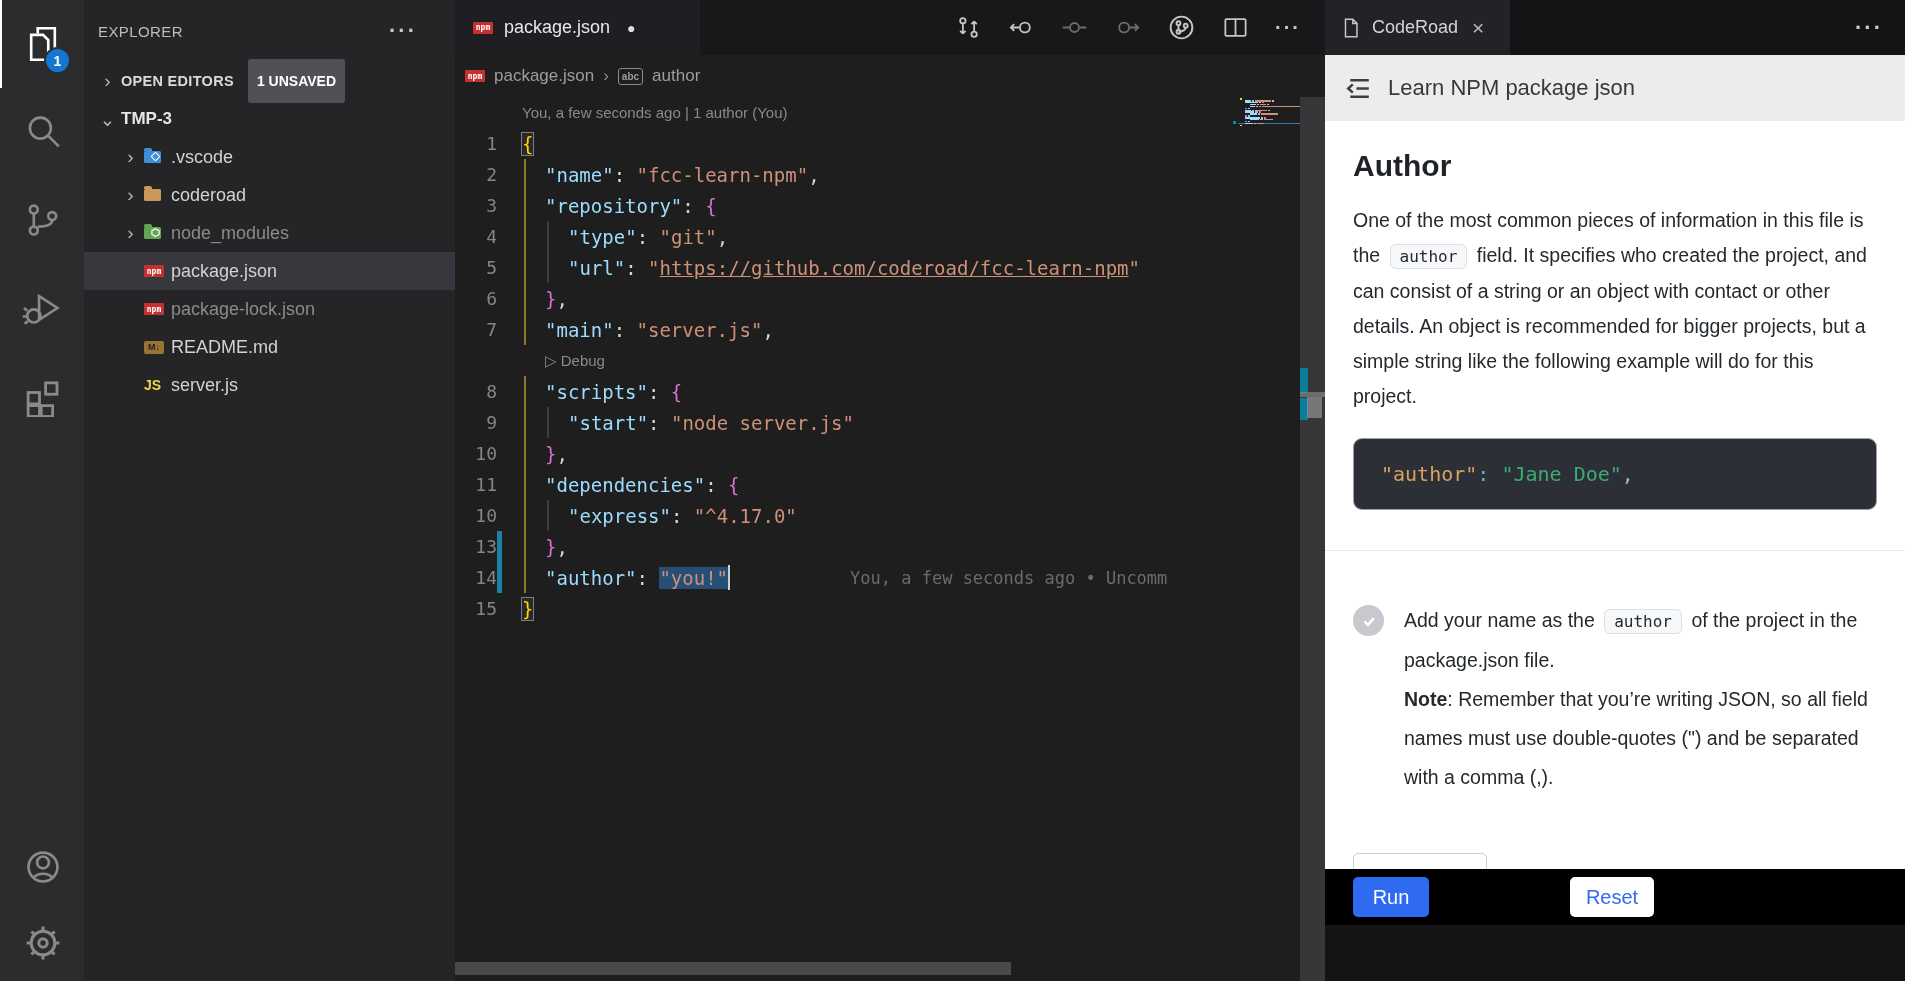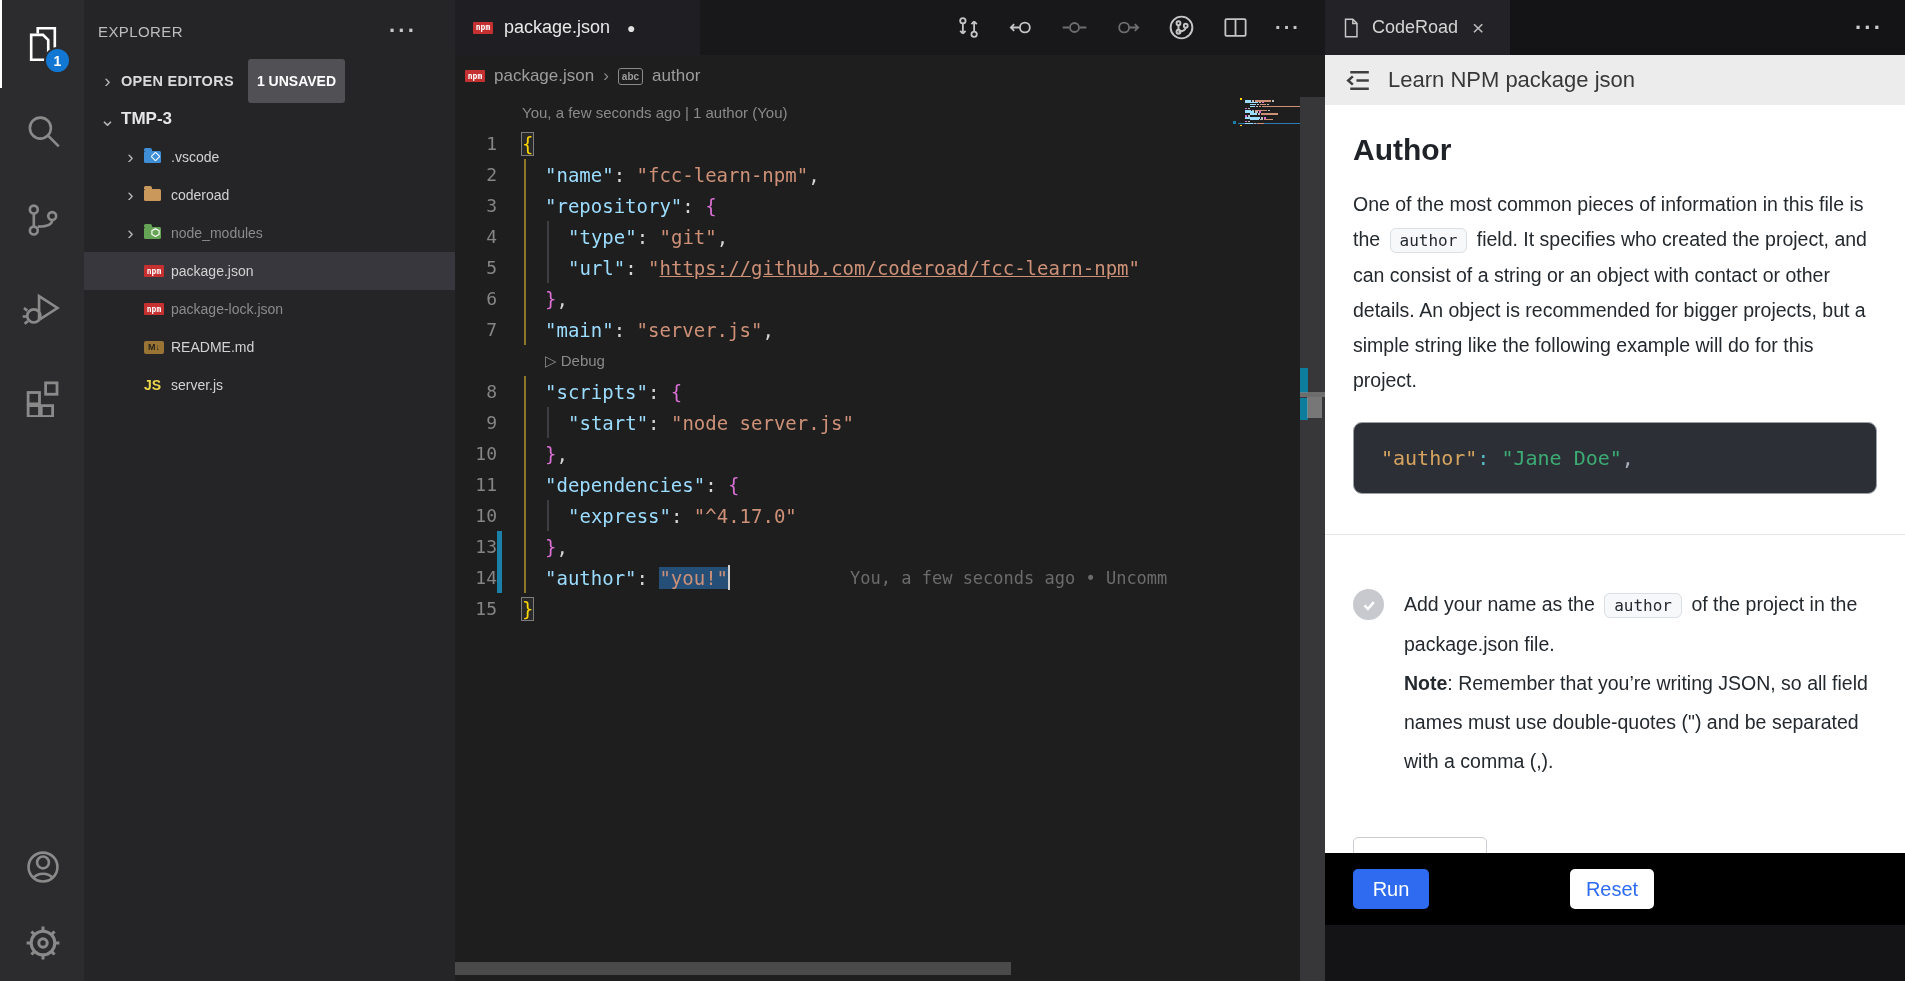--- a/index.html
+++ b/index.html
@@ -24,21 +24,21 @@
   .sb-more { position:absolute; right:38px; color:#c8c8c8; font-size:22px; font-weight:bold; letter-spacing:2px; cursor:default; }
   .sb-row { height:38px; display:flex; align-items:center; padding-left:10px; }
   .chev { width:27px; color:#b5b5b5; font-size:19px; flex:none; text-align:center; }
   .sec-label { color:#dadada; font-size:14.5px; font-weight:bold; letter-spacing:0.3px; }
   .sb-badge { margin-left:14px; background:#505055; color:#fff; font-size:14px; font-weight:bold;
               padding:14px 9px; border-radius:3px; }
   .root-label { color:#e6e6e6; font-size:17px; font-weight:bold; }
   .tree-row { height:38px; display:flex; align-items:center; padding-left:33px; }
   .tree-row.selected { background:#37373d; }
   .ficon { width:27px; flex:none; display:flex; align-items:center; }
-  .fname { color:#d2d2d2; font-size:14px;text-align:right; }
+  .fname { color:#d2d2d2; font-size:18px;text-align:right; }
   .fname.dim { color:#8b8b8b; }
 
   .fold { width:17px; height:12px; border-radius:1.5px; position:relative; display:inline-block; }
   .fold::before { content:''; position:absolute; top:-3px; left:0; width:8px; height:3px; background:inherit; border-radius:1.5px 2px 0 0; }
   .vsmark { position:absolute; right:2px; top:2px; width:7px; height:7px; border:1.5px solid #fff; transform:rotate(45deg); border-radius:1px; }
   .hexmark { position:absolute; right:1px; top:1px; }
   .npmb { width:20px; height:12px; background:#c53030; color:#fff; font-size:8px; font-weight:bold;
           font-family:"DejaVu Sans Mono",monospace; display:flex; align-items:center; justify-content:center;
           border-radius:1px; letter-spacing:0; }
   .gitd { width:12px; height:12px; background:#e84d31; transform:rotate(45deg); border-radius:2px; margin-left:2px; position:relative; }
@@ -100,38 +100,38 @@
 
   
   .panel { position:absolute; left:1325px; top:0; width:580px; height:100%; background:#141416; }
   .panel-tabbar { height:55px; background:#141416; display:flex; align-items:center; position:relative; }
   .ptab { width:185px; height:55px; background:#232327; display:flex; align-items:center; gap:10px; padding:0 15px; }
   .ptab-label { color:#d4d4d4; font-size:18px; }
   .ptab-close { color:#bdbdbd; font-size:21px; margin-left:4px; }
   .p-more { position:absolute; right:22px; color:#cccccc; font-size:22px; font-weight:bold; letter-spacing:2px; }
 
   .webview { position:absolute; top:55px; left:0; right:0; bottom:56px; background:#ffffff; overflow:hidden; }
-  .wv-header { height:50px; background:#ececec; display:flex; align-items:center; gap:13px; padding:0 17px; }
+  .wv-header { height:66px; background:#ececec; display:flex; align-items:center; gap:13px; padding:0 17px; }
   .wv-title { font-size:22px; color:#383838; }
   .wv-body { padding:22px 28px 0 28px; color:#24292e; }
   .wv-h1 { font-size:30px; font-weight:bold; color:#1f2328; margin:6px 0 20px 0; }
   .intro { font-size:19.5px; line-height:35px; }
   .chip { font-family:"DejaVu Sans Mono",monospace; font-size:16px; background:#f6f8fa;
           border:1px solid #dcdfe3; border-radius:6px; padding:2px 9px; margin:0 4px; white-space:nowrap; }
   .codeblock { margin-top:24px; background:#2c3036; border:1px solid #9aa0a6; border-radius:9px;
                padding:23px 27px; font-family:"DejaVu Sans Mono",monospace; font-size:20px; }
   .ck{color:#d7a35f;} .cc{color:#56b6c2;} .cv{color:#3cab74;} .cp{color:#abb2bf;}
   .wv-hr { border:none; border-top:1.5px solid #e4e6e9; margin:40px -28px 0 -28px; }
   .task { display:flex; margin-top:50px; gap:20px; }
   .check { width:31px; height:31px; border-radius:50%; background:#c7c9ce; flex:none;
            display:flex; align-items:center; justify-content:center; margin-top:4px; }
   .task-text { font-size:19.5px; line-height:39px; }
   .hint-btn { margin-top:56px; background:#fff; border:1.5px solid #c9ccd1; border-radius:5px;
               padding:11px 23px; font-size:19px; color:#3b4045; font-family:"Liberation Sans",sans-serif; }
-  .panel-footer { position:absolute; bottom:0; left:0; right:0; height:72px; background:#000; display:flex; align-items:center; }
+  .panel-footer { position:absolute; bottom:0; left:0; right:0; height:56px; background:#000; display:flex; align-items:center; }
   .run-btn { margin-left:28px; width:76px; height:40px; background:#2e6bf0; color:#fff; border:none;
              border-radius:5px; font-size:20px; font-family:"Liberation Sans",sans-serif; }
   .reset-btn { position:absolute; left:245px; width:84px; height:40px; background:#fff; color:#2e6bf0;
                border:2px solid #fff; border-radius:5px; font-size:20px; font-family:"Liberation Sans",sans-serif; }
 </style>
 </head>
 <body>
 
 <div id="app">
 

